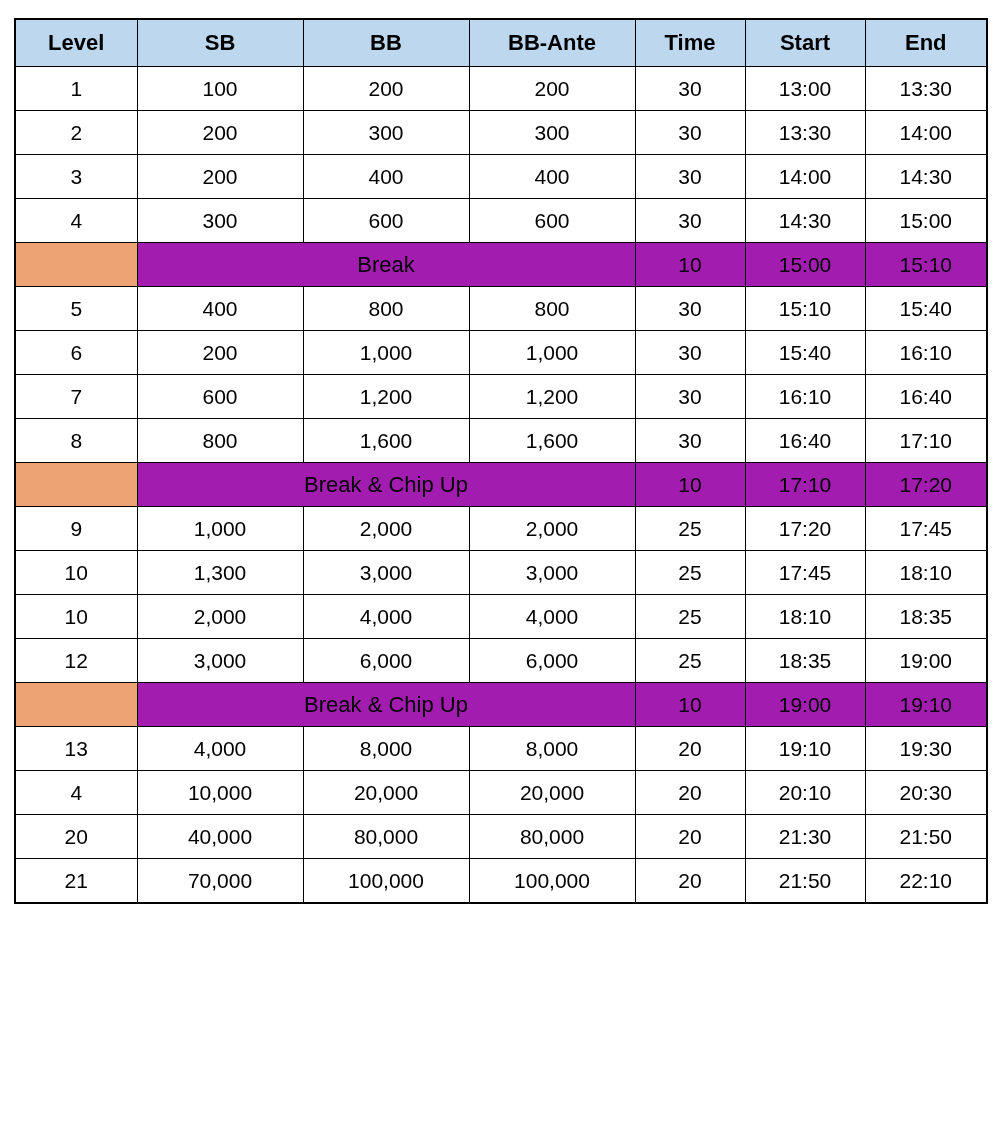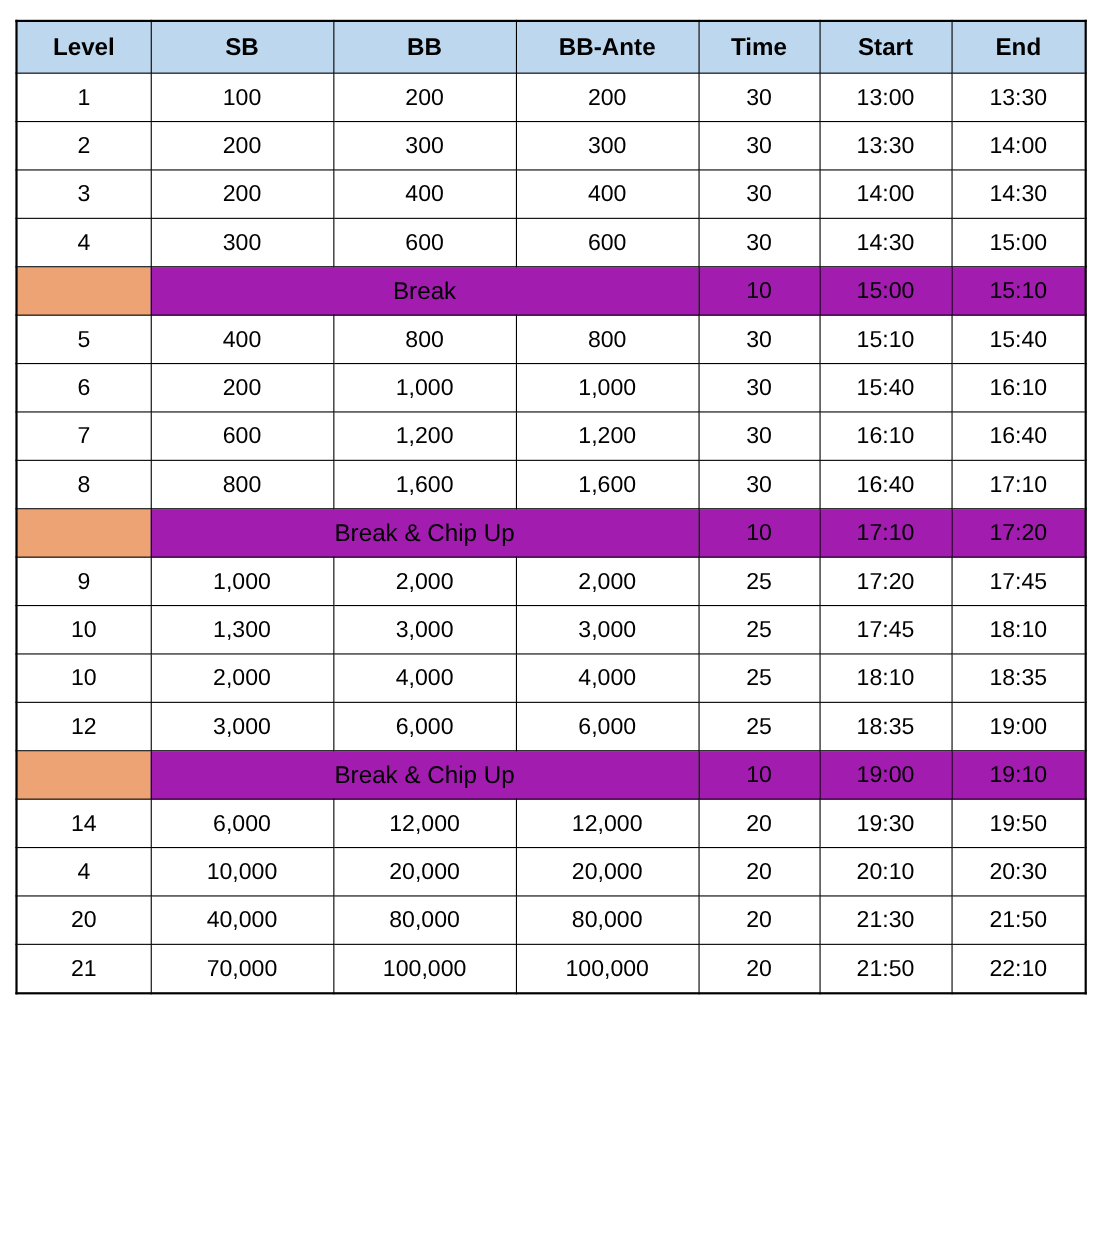--- a/index.html
+++ b/index.html
@@ -213,27 +213,27 @@
           <td>19:00</td>
         </tr>
         <tr class="break-row">
           <td class="break-blank"></td>
           <td class="break-label" colspan="3">Break &amp; Chip Up</td>
           <td>10</td>
           <td>19:00</td>
           <td>19:10</td>
         </tr>
         <tr>
-          <td class="level-cell">14</td>
-          <td>6,000</td>
-          <td>12,000</td>
-          <td>12,000</td>
-          <td>20</td>
+          <td class="level-cell">13</td>
+          <td>4,000</td>
+          <td>8,000</td>
+          <td>8,000</td>
+          <td>20</td>
+          <td>19:10</td>
           <td>19:30</td>
-          <td>19:50</td>
         </tr>
         <tr>
           <td class="level-cell">4</td>
           <td>10,000</td>
           <td>20,000</td>
           <td>20,000</td>
           <td>20</td>
           <td>20:10</td>
           <td>20:30</td>
         </tr>

